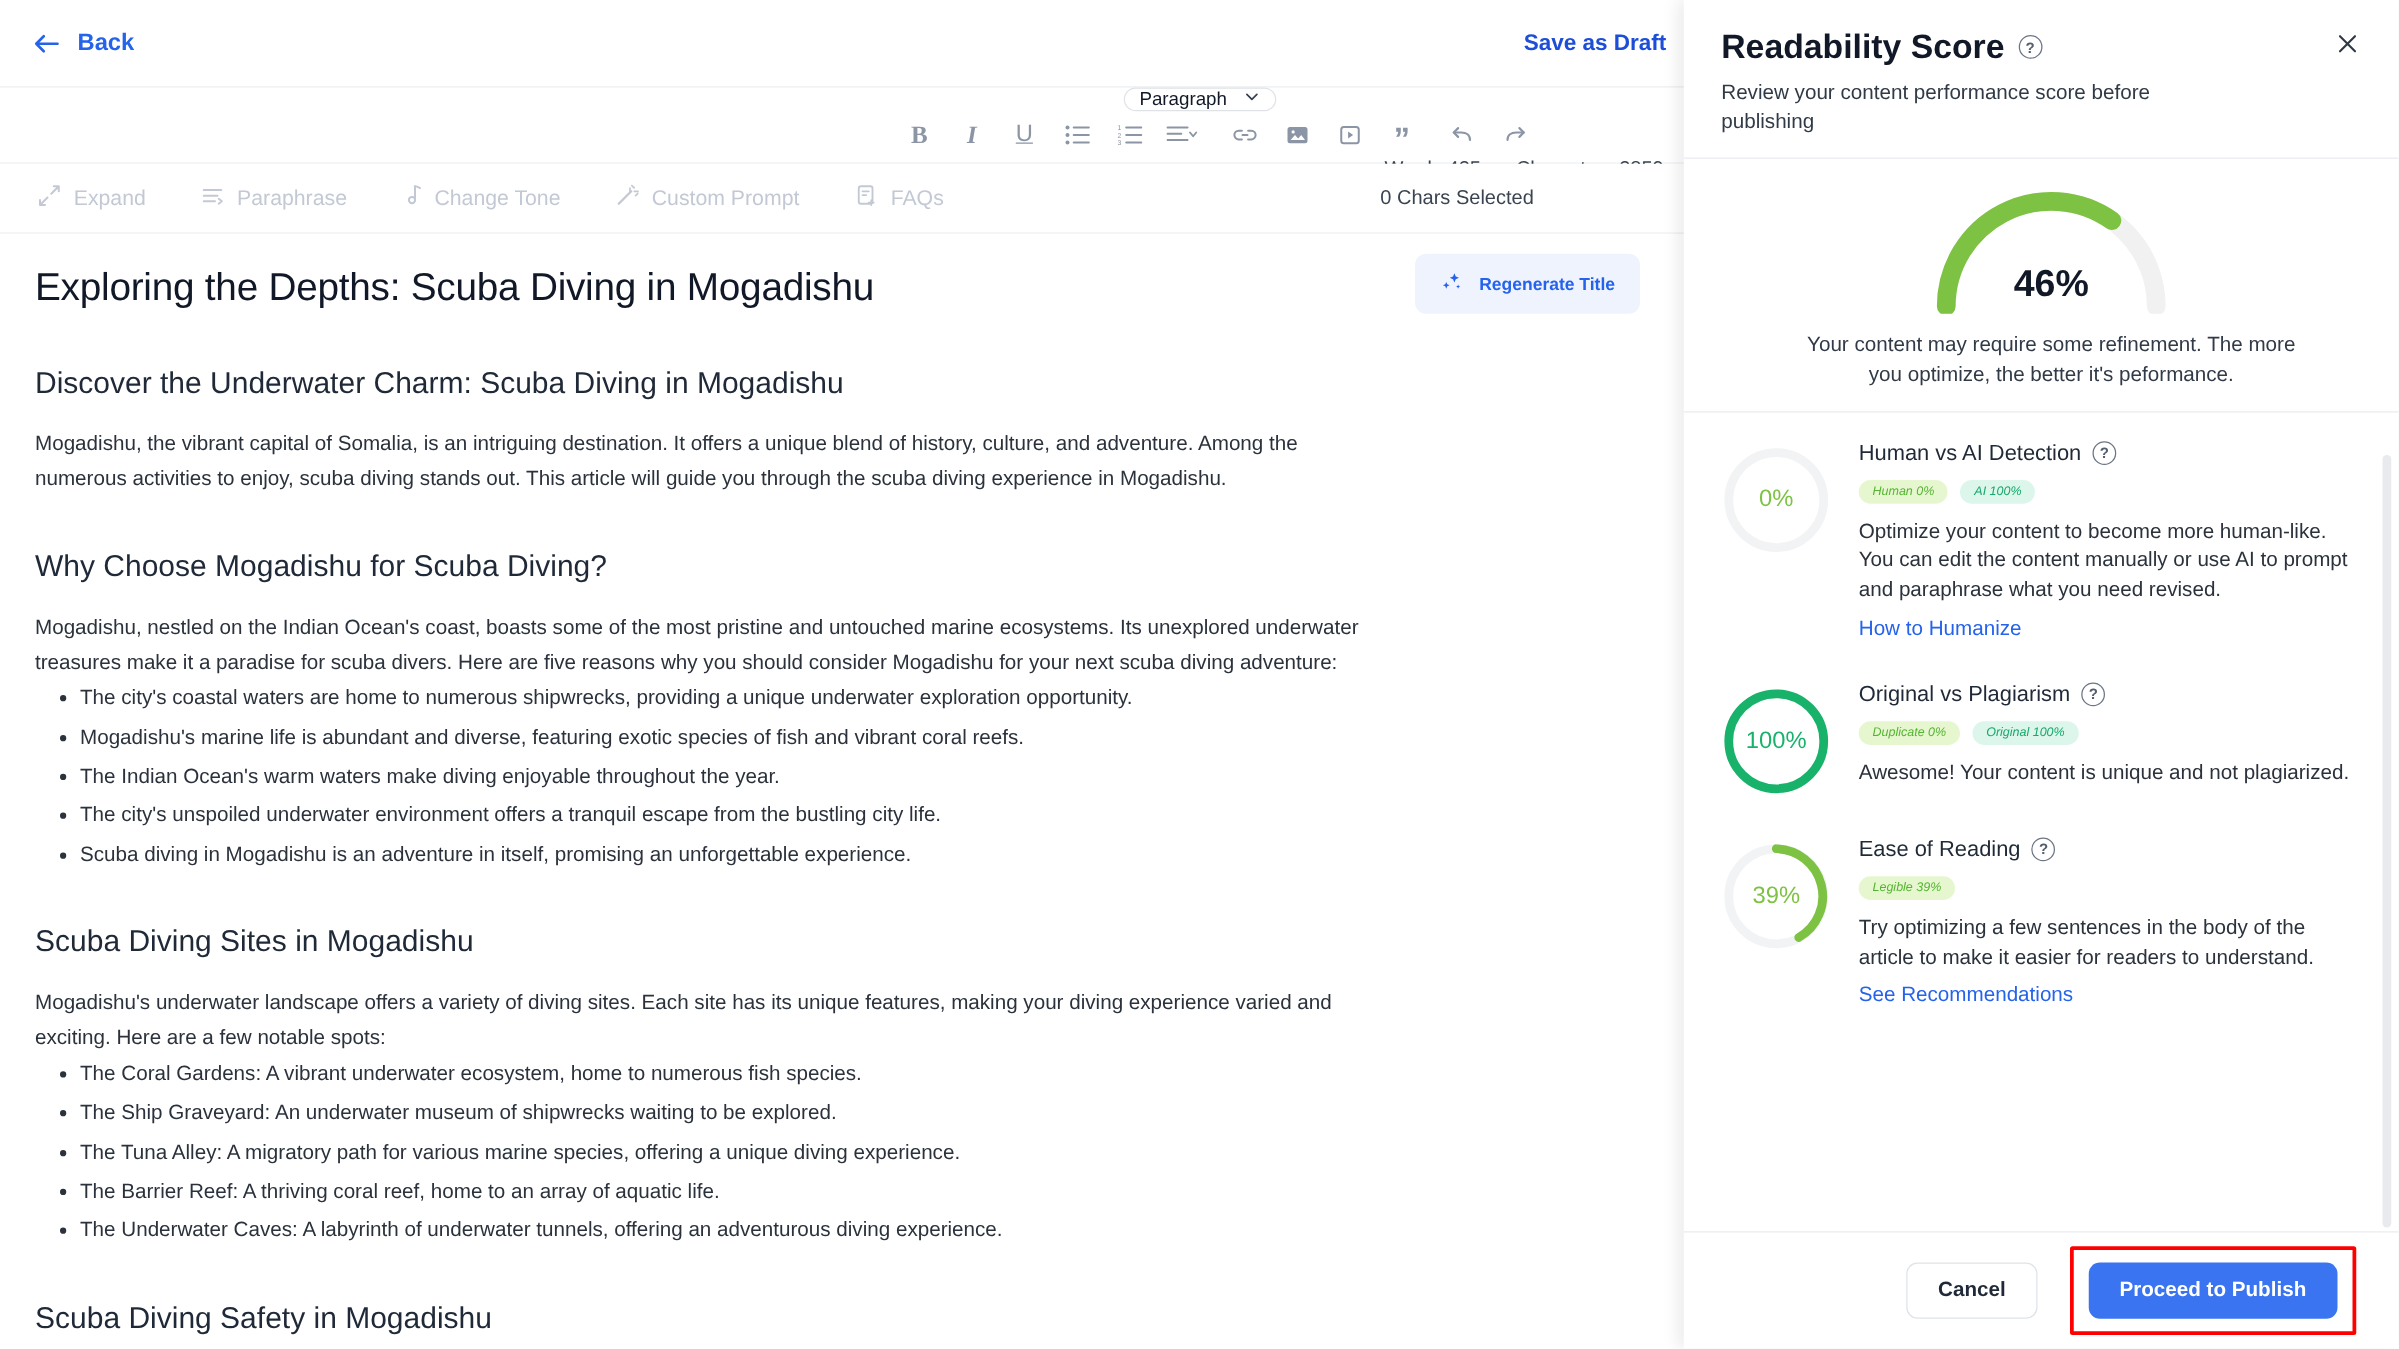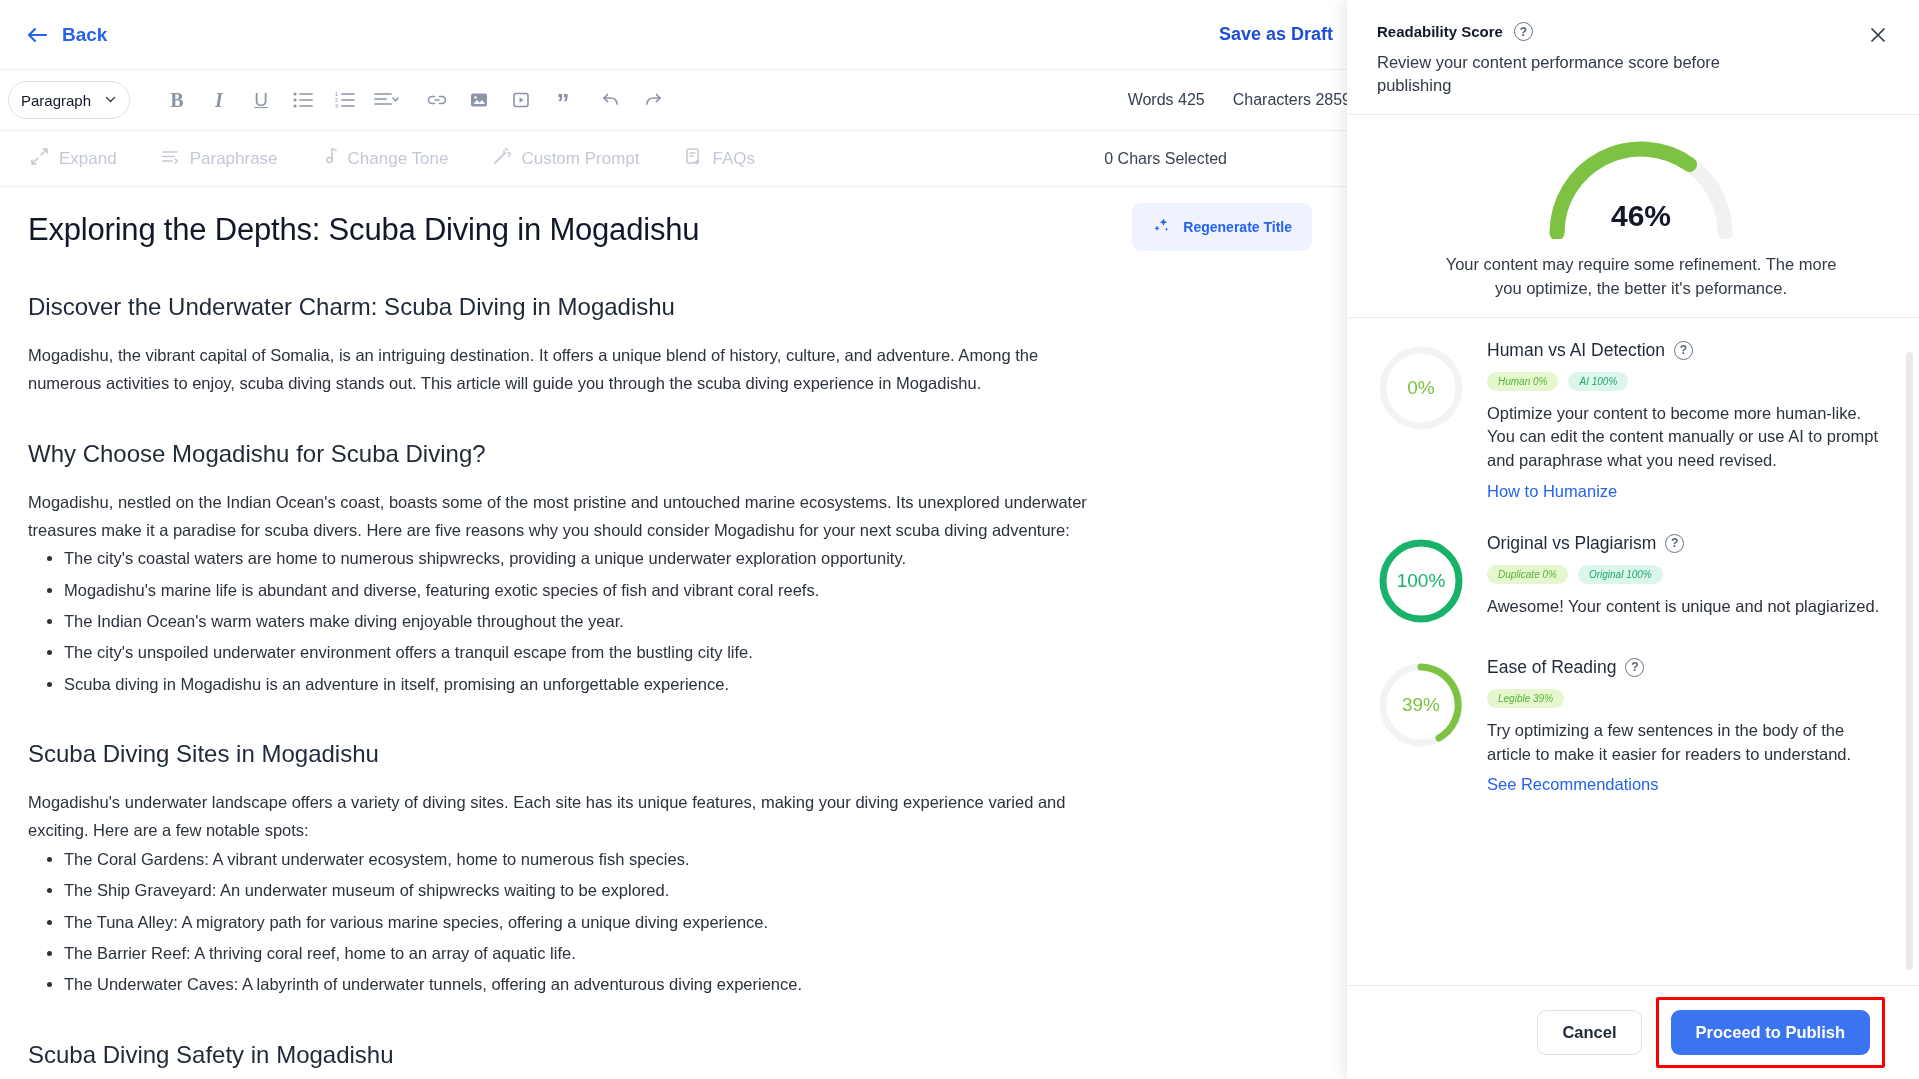--- a/index.html
+++ b/index.html
@@ -27,23 +27,24 @@
     margin-left: auto; display: flex; align-items: center; gap: 22px;
     padding-right: 560px;
   }
   .save-draft {
     color: #1d4ed8; font-size: 18px; font-weight: 700; cursor: pointer; white-space: nowrap;
   }
 
   
   .fmt-toolbar {
     position: absolute; top: 69px; left: 0; width: 1919px; height: 62px;
-    display: flex; align-items: center; padding: 0 8px;
+    display: flex; align-items: center; padding: 0 28px;
     border-top: 1px solid #eceef1; border-bottom: 1px solid #eceef1;
     background:#fff;
+    flex-direction:column;
   }
   .para-select {
     display: flex; align-items: center; justify-content: space-between;
     width: 122px; height: 38px; padding: 0 12px;
     border: 1px solid #dfe3e8; border-radius: 19px;
     font-size: 15px; color: #111827; cursor: pointer; background:#fff;
   }
   .fmt-icons { display: flex; align-items: center; gap: 4px; margin-left: 28px; }
   .ficon {
     width: 38px; height: 38px; display: flex; align-items: center; justify-content: center;
@@ -105,21 +106,21 @@
   }
 
   
   .panel {
     position: absolute; top: 0; right: 0; width: 572px; height: 1079px;
     background: #fff; box-shadow: -3px 0 14px rgba(15,23,42,0.10);
     display: flex; flex-direction: column;
   }
   .panel-head { padding: 22px 30px 16px 30px; position: relative; }
   .panel-title-row { display: flex; align-items: center; gap: 11px; }
-  .panel-title { font-size: 15px; font-weight: 700; color: #111827; }
+  .panel-title { font-size: 27px; font-weight: 700; color: #111827; }
   .help-icon {
     width: 19px; height: 19px; border: 1.6px solid #6b7585; border-radius: 50%;
     color: #55606f; font-size: 12px; display: flex; align-items: center;
     justify-content: center; cursor: pointer; font-weight: 600;
   }
   .panel-sub {
     margin-top: 10px; font-size: 16.5px; color: #313a47; line-height: 1.42;
     max-width: 390px;
   }
   .close-x {
@@ -165,21 +166,21 @@
     font-size: 16.5px; cursor: pointer;
   }
   .panel-scrollbar {
     position: absolute; right: 6px; top: 34px; width: 7px; height: 618px;
     background: #e8eaee; border-radius: 4px; cursor: pointer;
   }
 
   .panel-footer {
     height: 94px; border-top: 1px solid #e9ecef;
     display: flex; align-items: center; justify-content: flex-end;
-    gap: 14px; padding: 0 34px;
+    gap: 26px; padding: 0 34px;
   }
   .btn-cancel {
     border: 1px solid #dfe3e8; background: #fff; color: #1f2937;
     font-size: 16.5px; font-weight: 600; padding: 12px 24px; border-radius: 9px;
     cursor: pointer; font-family: "Liberation Sans", sans-serif;
   }
   .publish-hl {
     border: 3px solid #ff0000; padding: 10px 12px; border-radius: 2px;
     display: flex; align-items: center;
   }

